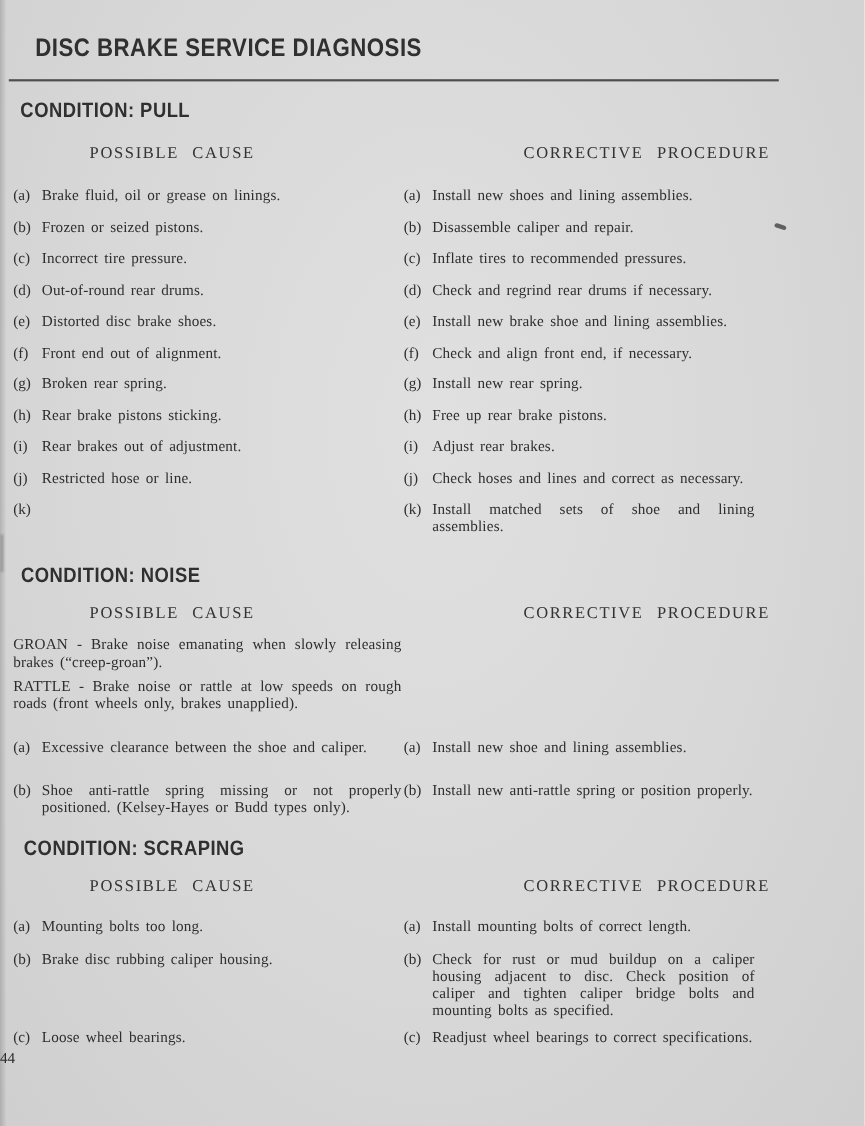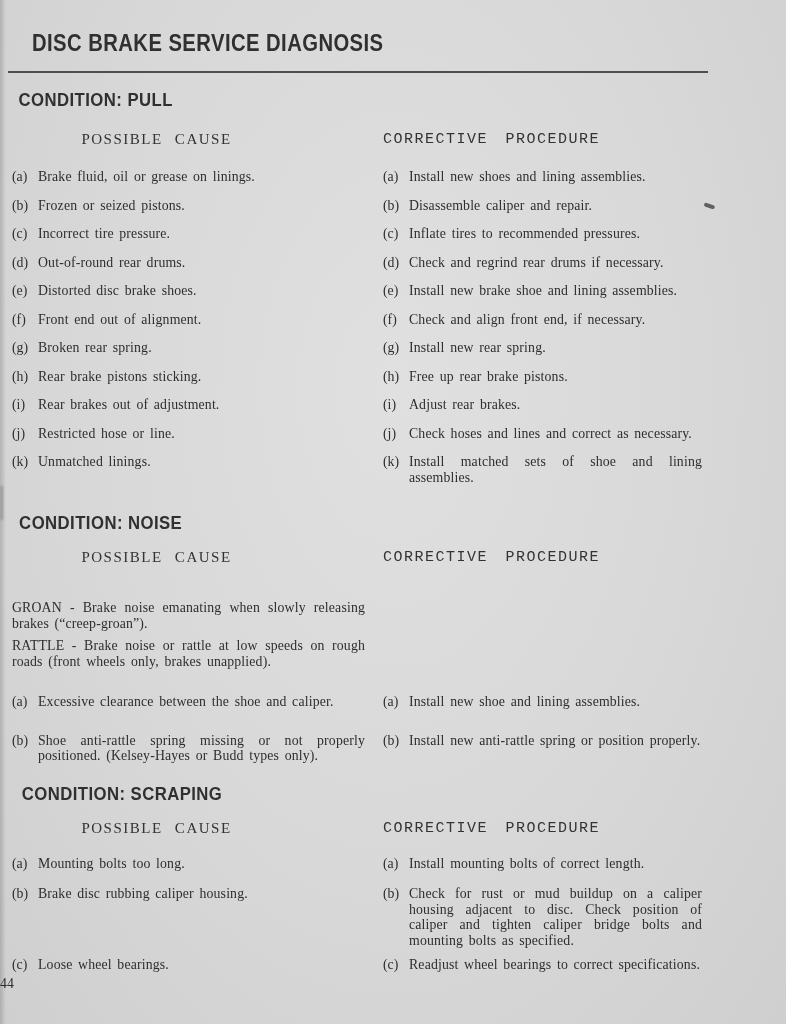--- a/index.html
+++ b/index.html
@@ -37,45 +37,45 @@
   .divider {
     width:700px; margin-left:8px; margin-top:16px;
     border-top:2px solid #4e4e4e; height:0;
   }
   .cond { margin-top:18px; }
   .cond-text { font-size:19px; line-height:18px; }
   #sec-noise .cond { margin-top:29px; }
   #sec-scraping .cond { margin-top:21px; }
 
   .row {
-    display:grid; grid-template-columns:355px 333px; column-gap:16px;
+    display:grid; grid-template-columns:355px 333px; column-gap:0;
     padding-left:12px;
   }
   .col-headers { margin-top:22px; }
   #sec-noise .col-headers, #sec-scraping .col-headers { margin-top:17px; }
   .colhead {
     font-size:15px; line-height:15px; letter-spacing:1.5px; word-spacing:7px;
     color:#333; white-space:nowrap;
   }
   .colhead.cause-h { text-align:center; padding-right:66px; }
-  .colhead.proc-h { text-align:left;font-family:Liberation Mono, monospace; }
+  .colhead.proc-h { text-align:right; }
 
   .cell { display:grid; grid-template-columns:26px 1fr; align-items:start; }
   .cell.nolabel { grid-template-columns:1fr; }
   .lbl { font-size:13.8px; line-height:15.5px; }
   .txt {
     font-size:13.8px; line-height:15.5px; letter-spacing:0.15px; word-spacing:2px;
     text-align:justify; text-align-last:left; padding-right:2px;font-family:Liberation Serif, serif;
   }
   .proc-cell .txt { padding-right:14px; }
 
   #sec-pull .rows { margin-top:22px; }
   #sec-pull .rows .row { margin-bottom:13px; }
 
-  #sec-noise .intro-1 { margin-top:35px; }
+  #sec-noise .intro-1 { margin-top:12px; }
   #sec-noise .intro-2 { margin-top:7px; }
   #sec-noise .item-a  { margin-top:25px; }
   #sec-noise .item-b  { margin-top:23px; }
 
   #sec-scraping .item-a { margin-top:20px; }
   #sec-scraping .item-b { margin-top:15px; }
   #sec-scraping .item-c { margin-top:9px; }
 
   .page-num {
     margin-top:3px; 
@@ -199,21 +199,20 @@
         <span class="txt">Restricted hose or line.</span>
       </div>
       <div class="cell proc-cell">
         <span class="lbl">(j)</span>
         <span class="txt">Check hoses and lines and correct as necessary.</span>
       </div>
     </div>
     <div class="row">
       <div class="cell cause-cell">
         <span class="lbl">(k)</span>
-        <span class="txt">Unmatched linings.</span>
       </div>
       <div class="cell proc-cell">
         <span class="lbl">(k)</span>
         <span class="txt">Install matched sets of shoe and lining assemblies.</span>
       </div>
     </div>
   </div>
 </section>
 
 <section id="sec-noise">

